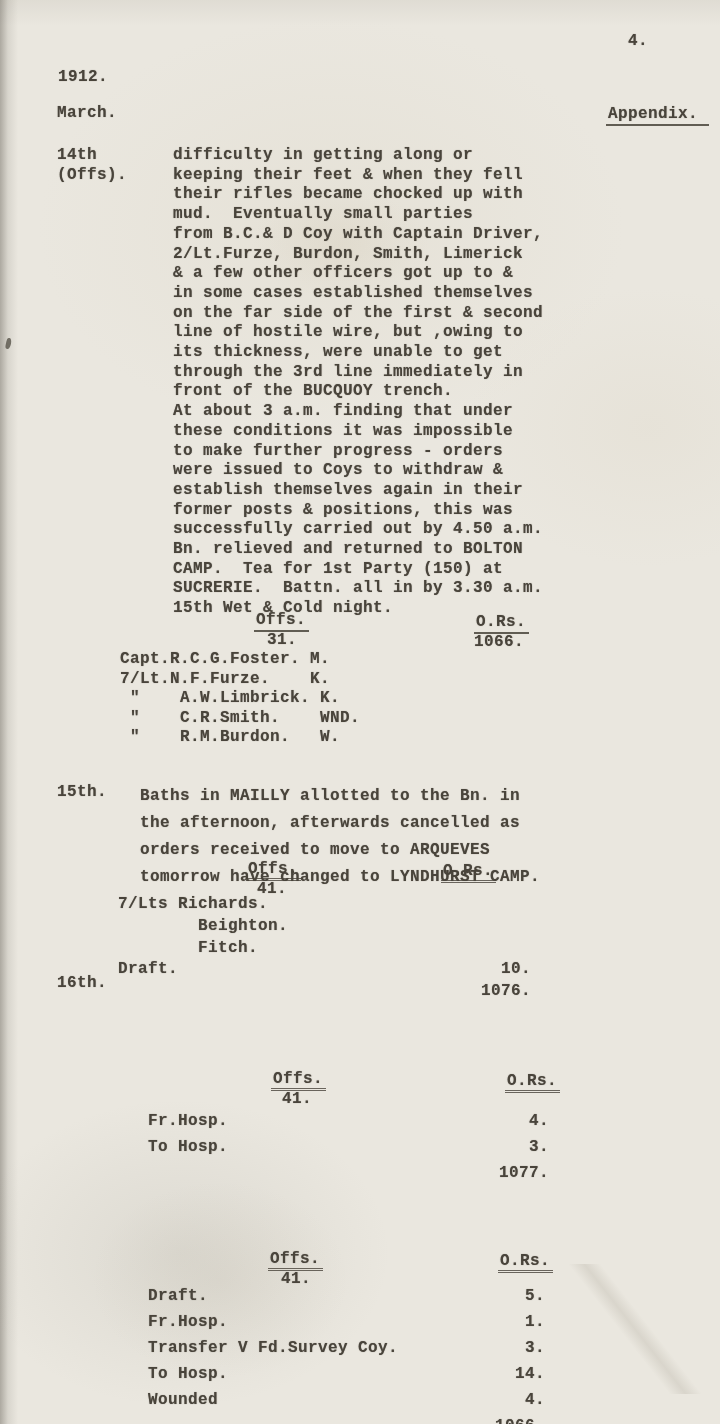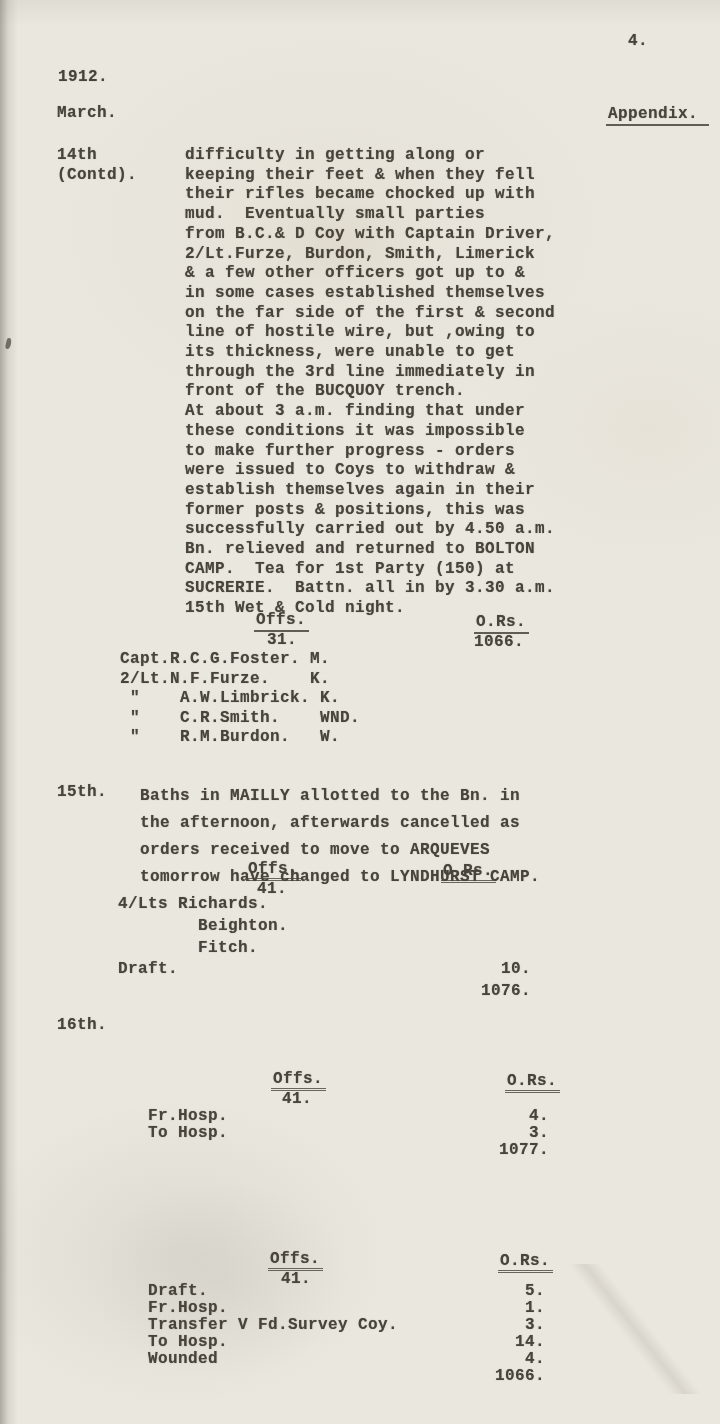--- a/index.html
+++ b/index.html
@@ -20,21 +20,21 @@
     position:absolute;
     white-space:pre;
     font-weight:700;
     font-size:16px;
     line-height:19.7px;
     letter-spacing:0.4px;
     color:#49443b;
     text-shadow:0 0 1px rgba(73,68,59,0.55);
   }
   .lh22{line-height:21.8px;}
-  .lh23{line-height:17px;}
+  .lh23{line-height:26px;}
   .ul{border-bottom:2px solid rgba(73,68,59,0.85);padding:0 3px 1px 2px;text-align:right;}
   .ul2{border-bottom:3px double rgba(73,68,59,0.8);padding:0 3px 0 2px;}
   .vals{width:120px;text-align:right;}
   .speck{
     position:absolute;left:6px;top:338px;width:5px;height:11px;
     background:rgba(70,65,56,0.7);border-radius:40% 60% 60% 40%;
     transform:rotate(12deg);
   }
   .crease{
     position:absolute;right:0;bottom:30px;width:170px;height:130px;
@@ -58,22 +58,22 @@
   <div class="stain-b"></div>
   <div class="crease"></div>
   <div class="speck"></div>
 
   <div class="t" style="left:628px;top:32px">4.</div>
   <div class="t" style="left:58px;top:68px">1912.</div>
   <div class="t" style="left:57px;top:104px">March.</div>
   <div class="t" style="left:606px;top:105px"><span class="ul" style="padding-right:11px">Appendix.</span></div>
 
   <div class="t" style="left:57px;top:146px">14th
-(Contd).</div>
-  <div class="t" style="left:185px;top:146px">difficulty in getting along or
+(Offs).</div>
+  <div class="t" style="left:173px;top:146px">difficulty in getting along or
 keeping their feet &amp; when they fell
 their rifles became chocked up with
 mud.  Eventually small parties
 from B.C.&amp; D Coy with Captain Driver,
 2/Lt.Furze, Burdon, Smith, Limerick
 &amp; a few other officers got up to &amp;
 in some cases established themselves
 on the far side of the first &amp; second
 line of hostile wire, but ,owing to
 its thickness, were unable to get
@@ -88,44 +88,44 @@
 successfully carried out by 4.50 a.m.
 Bn. relieved and returned to BOLTON
 CAMP.  Tea for 1st Party (150) at
 SUCRERIE.  Battn. all in by 3.30 a.m.
 15th Wet &amp; Cold night.</div>
   <div class="t" style="left:254px;top:611px"><span class="ul">Offs.</span></div>
   <div class="t" style="left:267px;top:631px">31.</div>
   <div class="t" style="left:474px;top:613px"><span class="ul">O.Rs.</span></div>
   <div class="t" style="left:474px;top:633px">1066.</div>
   <div class="t" style="left:120px;top:650px;line-height:19.6px">Capt.R.C.G.Foster. M.
-2/Lt.N.F.Furze.    K.
+7/Lt.N.F.Furze.    K.
  "    A.W.Limbrick. K.
  "    C.R.Smith.    WND.
  "    R.M.Burdon.   W.</div>
 
   <div class="t" style="left:57px;top:783px">15th.</div>
   <div class="t" style="left:140px;top:783px;line-height:27px">Baths in MAILLY allotted to the Bn. in
 the afternoon, afterwards cancelled as
 orders received to move to ARQUEVES
 tomorrow have changed to LYNDHURST CAMP.</div>
   <div class="t" style="left:246px;top:860px"><span class="ul2">Offs.</span></div>
   <div class="t" style="left:257px;top:880px">41.</div>
   <div class="t" style="left:441px;top:862px"><span class="ul2">O.Rs.</span></div>
-  <div class="t lh22" style="left:118px;top:894px">4/Lts Richards.
+  <div class="t lh22" style="left:118px;top:894px">7/Lts Richards.
         Beighton.
         Fitch.
 Draft.</div>
   <div class="t lh22 vals" style="left:411px;top:894px">
 
 
 10.
 1076.</div>
 
-  <div class="t" style="left:57px;top:1016px">16th.</div>
+  <div class="t" style="left:57px;top:974px">16th.</div>
   <div class="t" style="left:271px;top:1070px"><span class="ul2">Offs.</span></div>
   <div class="t" style="left:282px;top:1090px">41.</div>
   <div class="t" style="left:505px;top:1072px"><span class="ul2">O.Rs.</span></div>
   <div class="t lh23" style="left:148px;top:1108px">Fr.Hosp.
 To Hosp.</div>
   <div class="t lh23 vals" style="left:429px;top:1108px">4.
 3.
 1077.</div>
 
   <div class="t" style="left:268px;top:1250px"><span class="ul2">Offs.</span></div>

